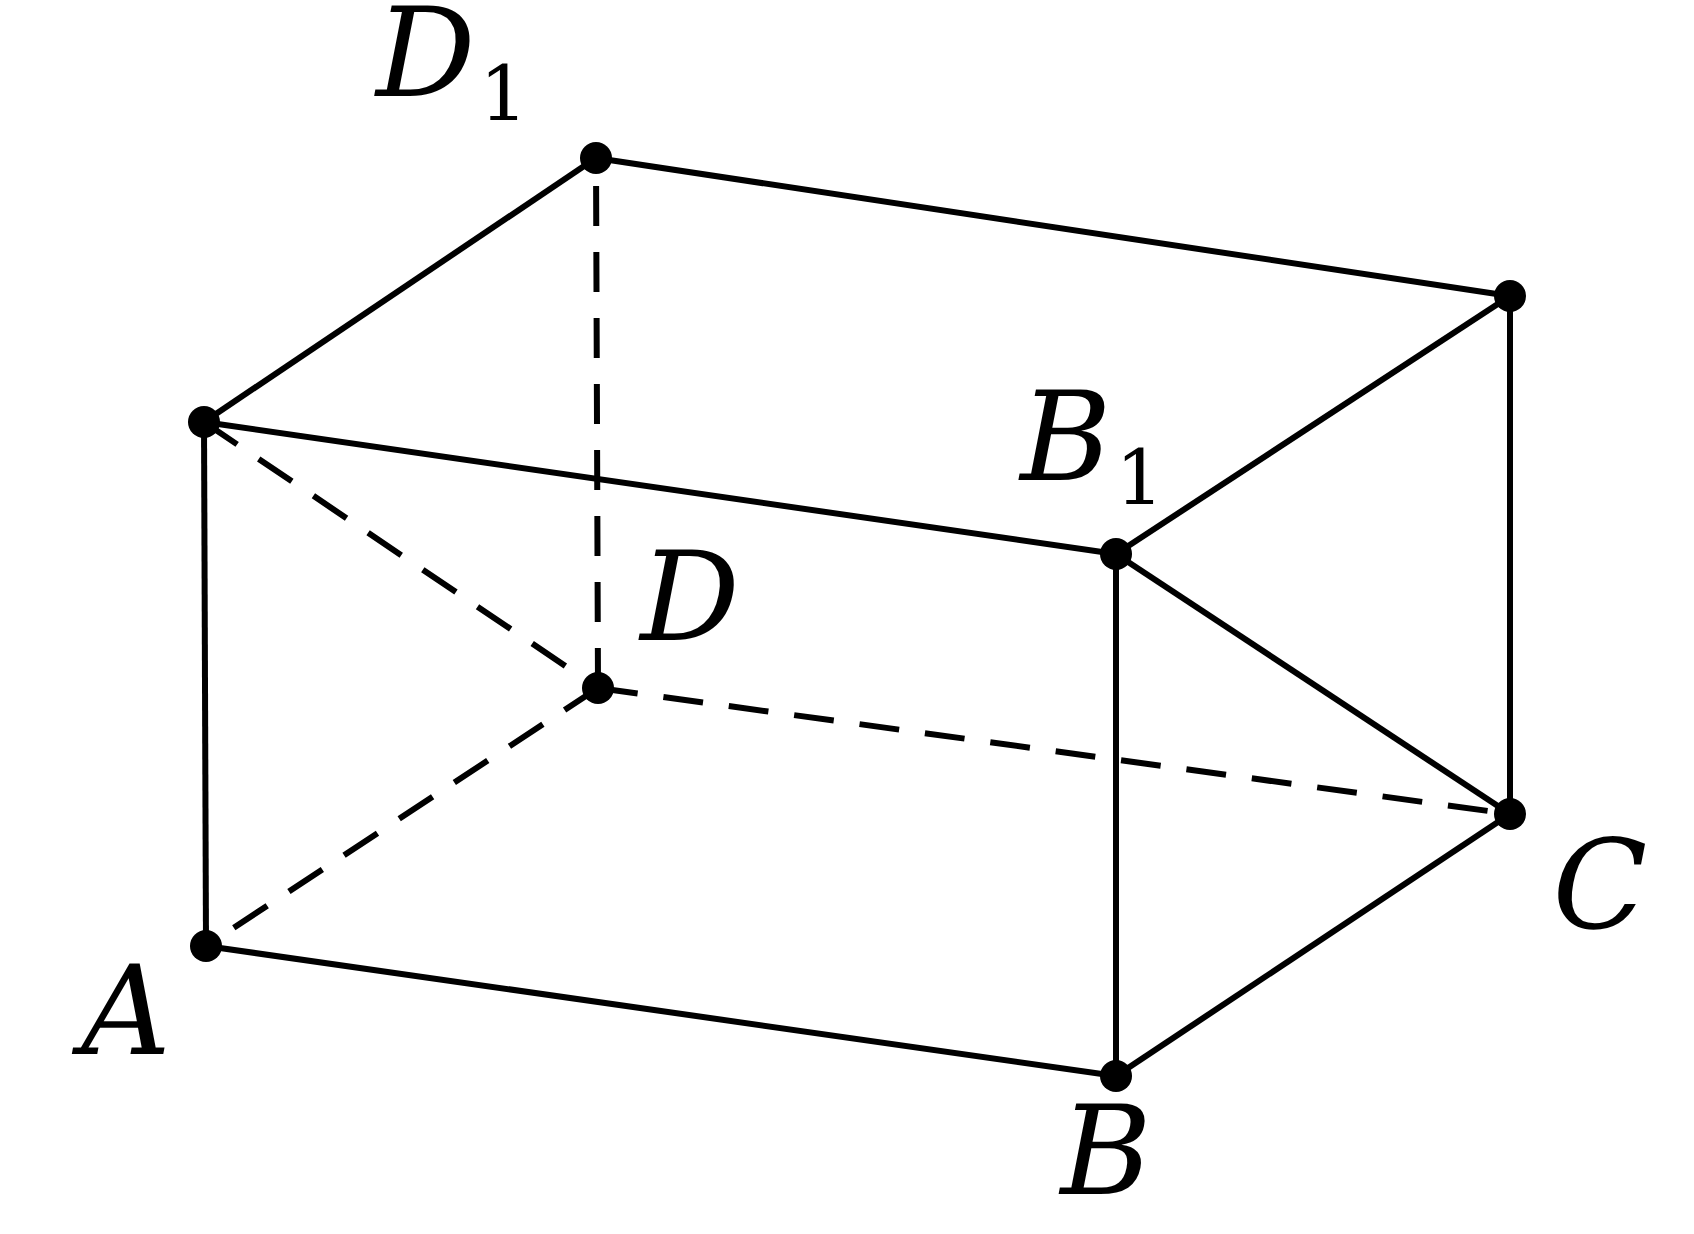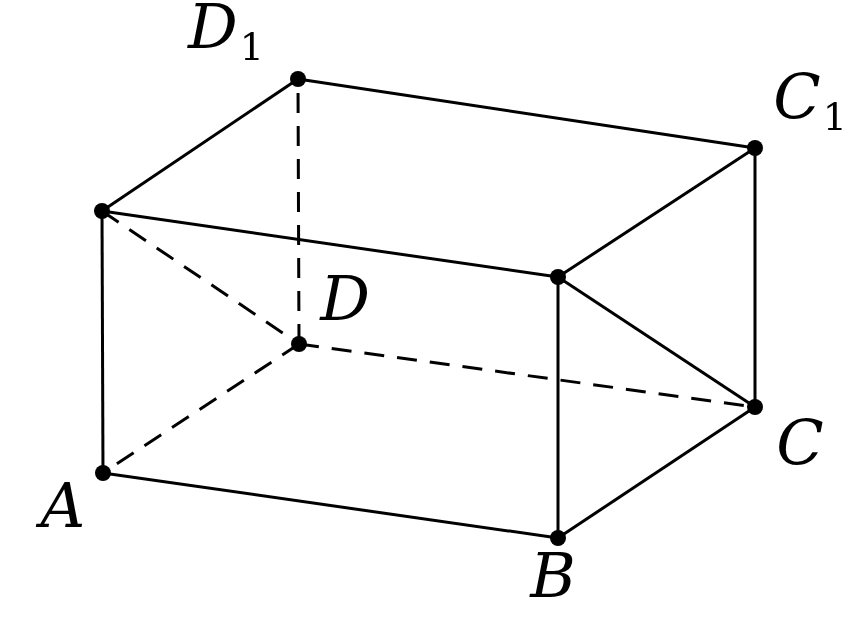--- a/index.html
+++ b/index.html
@@ -72,18 +72,18 @@
 
   <div class="vlabel" style="left: 64px; top: 510px;"><span class="vmain">A</span><span class="vsub"></span></div>
 
   <div class="vlabel" style="left: 554px; top: 580px;"><span class="vmain">B</span><span class="vsub"></span></div>
 
   <div class="vlabel" style="left: 801px; top: 447px;"><span class="vmain">C</span><span class="vsub"></span></div>
 
   <div class="vlabel" style="left: 346px; top: 303px;"><span class="vmain">D</span><span class="vsub"></span></div>
 
 
+  <div class="vlabel" style="left: 546px; top: 223px;"><span class="vmain">B</span><span class="vsub">1</span></div>
 
-  <div class="vlabel" style="left: 810px; top: 101px;"><span class="vmain">C</span><span class="vsub">1</span></div>
 
   <div class="vlabel" style="left: 226px; top: 31px;"><span class="vmain">D</span><span class="vsub">1</span></div>
 
 </div>
 
 </body></html>

